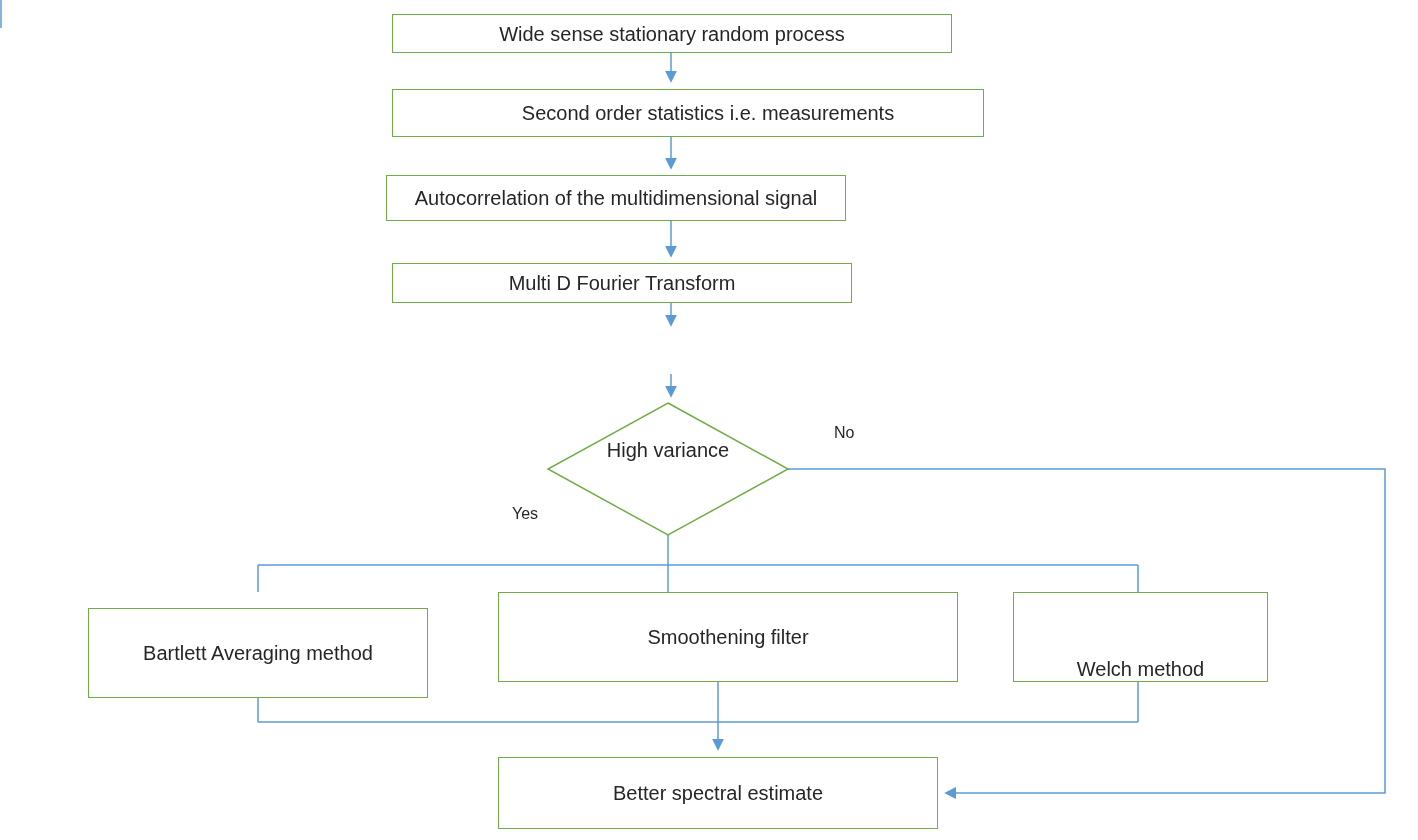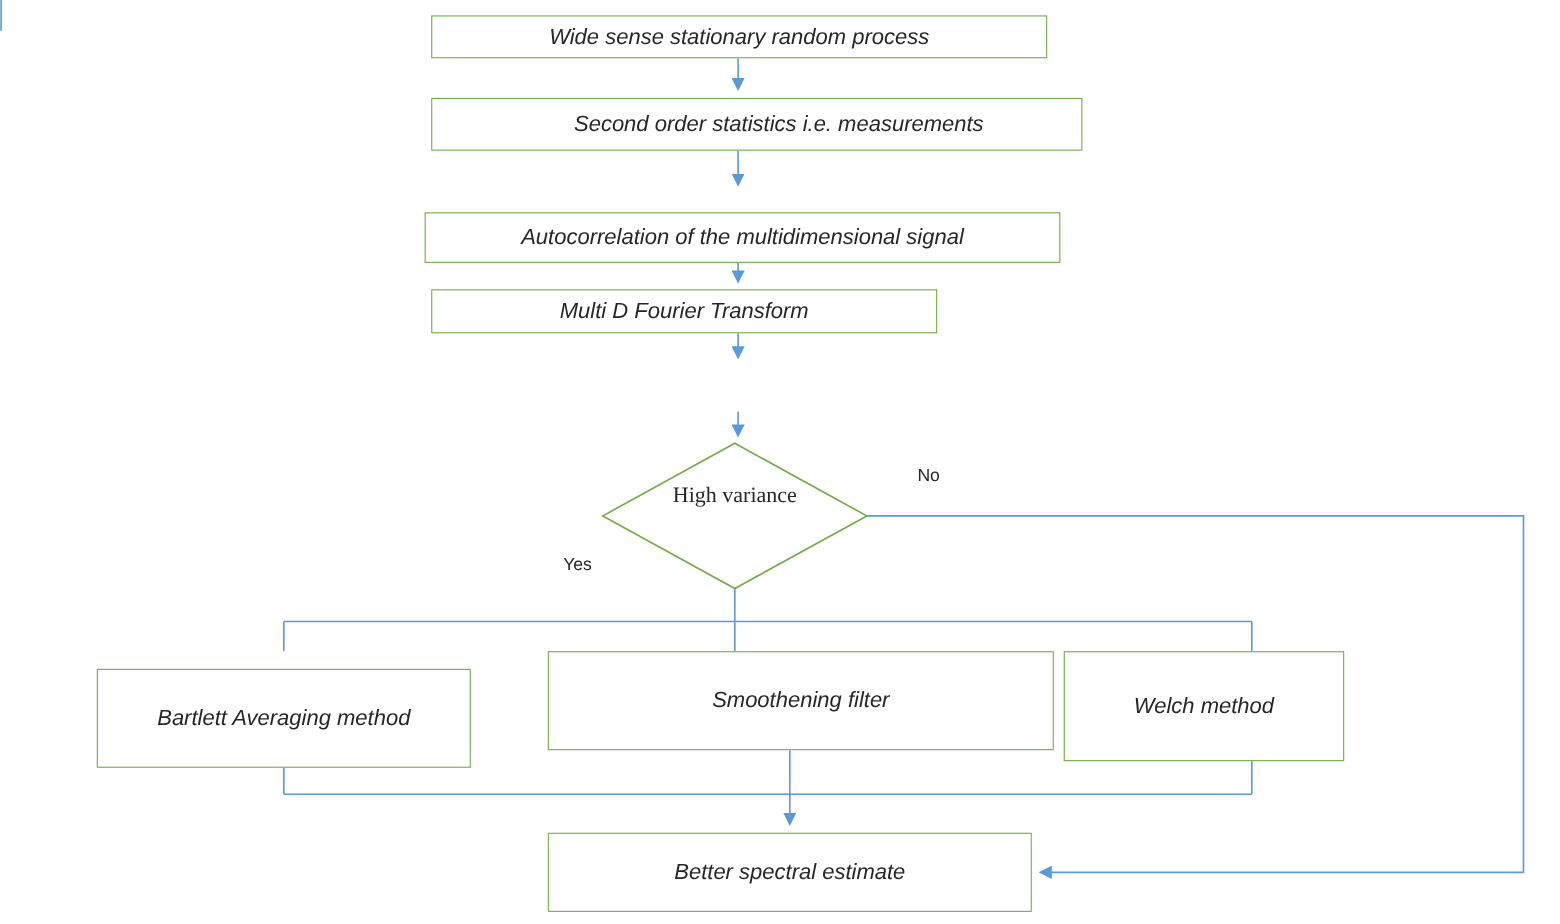--- a/index.html
+++ b/index.html
@@ -45,38 +45,36 @@
     position: absolute;
     background: #ffffff;
     border: 1.5px solid var(--box-border);
     display: flex;
     align-items: center;
     justify-content: center;
     text-align: center;
     font-size: 20px;
     line-height: 1.2;
     color: var(--text);
-    font-style: italic;
   }
   .edge-label {
     position: absolute;
     font-size: 16px;
     color: var(--text);
     white-space: nowrap;
   }
   .decision-label {
     position: absolute;
     left: 603px;
     top: 438px;
     width: 130px;
     text-align: center;
     font-size: 20px;
     line-height: 1.25;
     color: var(--text);
-    font-family: Liberation Serif, serif;
   }
 </style>
 </head>
 <body>
 
 <div class="canvas">
 
   <svg class="wires" width="1418" height="840" viewBox="0 0 1418 840" xmlns="http://www.w3.org/2000/svg">
     <defs>
       <marker id="arrow" viewBox="0 0 10 10" refX="8.5" refY="5" markerWidth="8" markerHeight="8" orient="auto-start-reverse">
@@ -108,21 +106,21 @@
   </svg>
 
   <div class="node" style="left:392px; top:14px; width:560px; height:39px;">
     <span>Wide sense stationary random process</span>
   </div>
 
   <div class="node" style="left:392px; top:89px; width:592px; height:48px;padding-left:40px;">
     <span>Second order statistics i.e. measurements</span>
   </div>
 
-  <div class="node" style="left:386px; top:175px; width:578px; height:46px;margin-top:18px;">
+  <div class="node" style="left:386px; top:175px; width:460px; height:46px;">
     <span>Autocorrelation of the multidimensional signal</span>
   </div>
 
   <div class="node" style="left:392px; top:263px; width:460px; height:40px;">
     <span>Multi D Fourier Transform</span>
   </div>
 
 
   <div class="decision-label">High variance</div>
 
@@ -130,21 +128,21 @@
   <div class="edge-label" style="left:512px; top:505px;text-align:right;">Yes</div>
 
   <div class="node" style="left:88px; top:608px; width:340px; height:90px;">
     <span>Bartlett Averaging method</span>
   </div>
 
   <div class="node" style="left:498px; top:592px; width:460px; height:90px;">
     <span>Smoothening filter</span>
   </div>
 
-  <div class="node" style="left:967px; top:592px; width:255px; height:100px;">
+  <div class="node" style="left:1013px; top:592px; width:255px; height:90px;align-items:flex-end;">
     <span>Welch method</span>
   </div>
 
   <div class="node" style="left:498px; top:757px; width:440px; height:72px;text-align:center;">
     <span>Better spectral estimate</span>
   </div>
 
 </div>
 
 </body></html>

